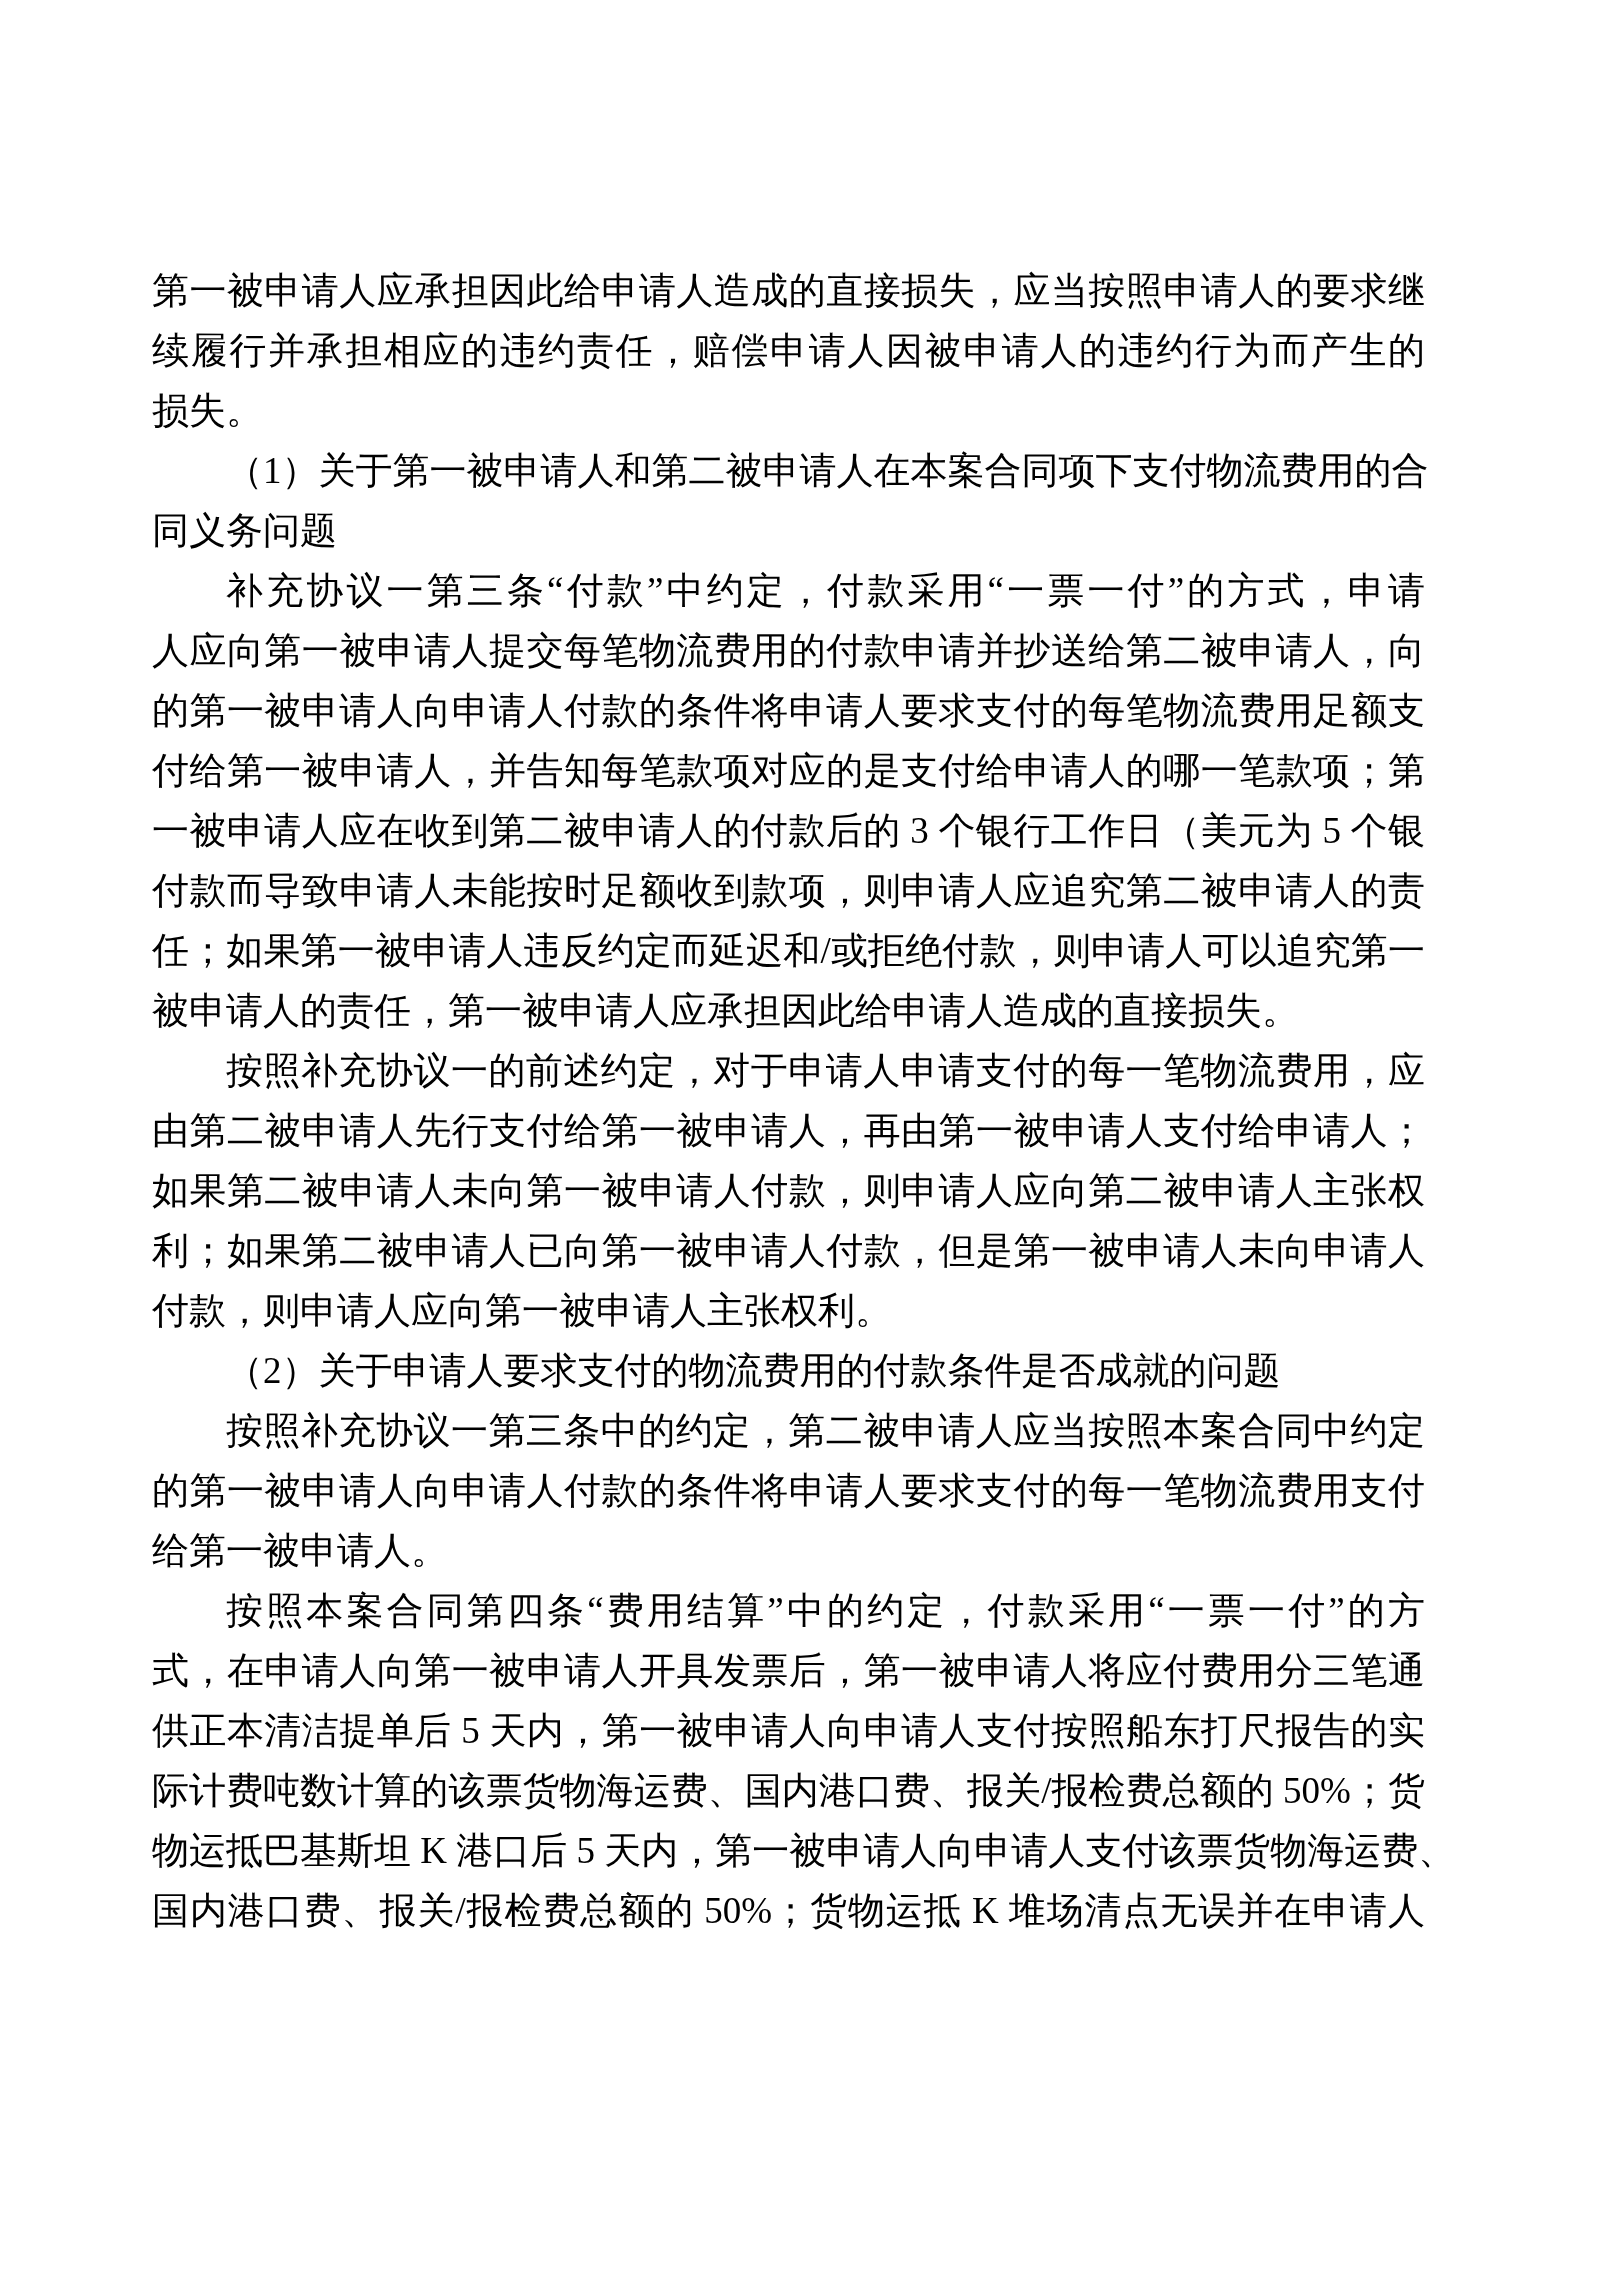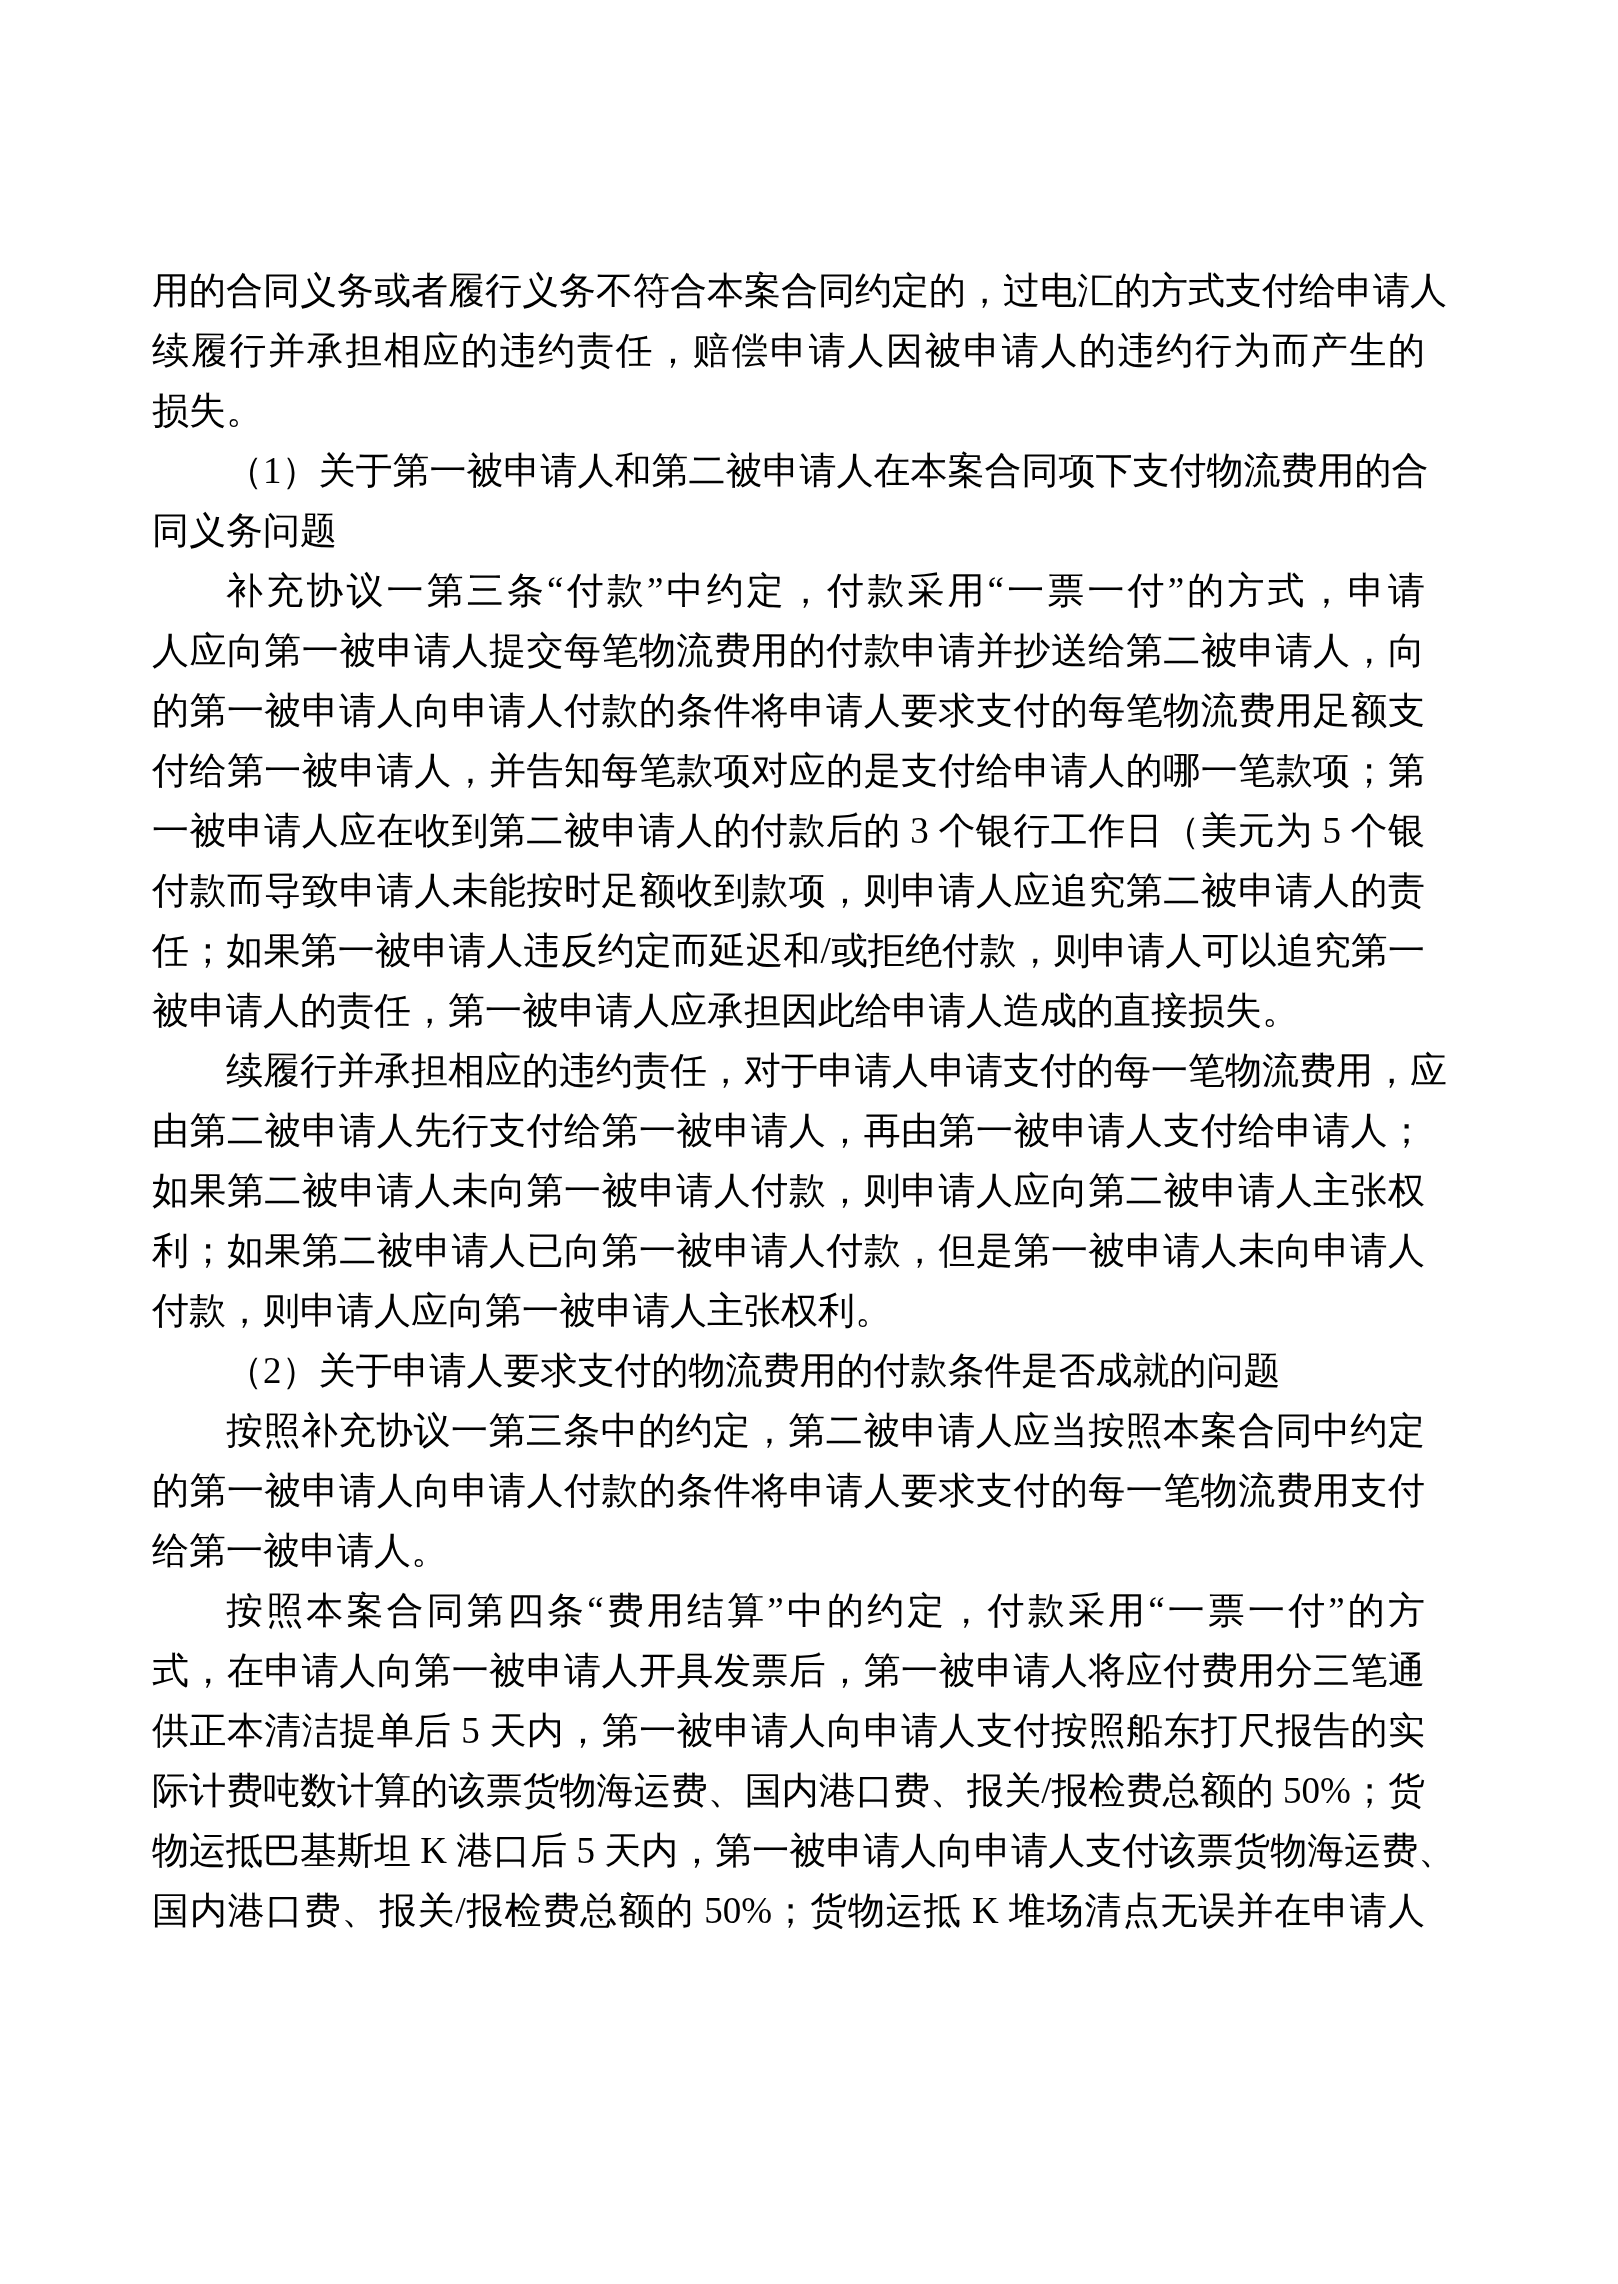--- a/index.html
+++ b/index.html
@@ -42,40 +42,40 @@
   .line.last {
     text-align-last: left; 
   }
 </style>
 </head>
 <body>
 
 <div class="sheet">
   <div class="doc-body" id="doc-body">
       <div class="para">
-        <div class="line">用的合同义务或者履行义务不符合本案合同约定的，过电汇的方式支付给申请人</div>
+        <div class="line">第一被申请人应承担因此给申请人造成的直接损失，应当按照申请人的要求继</div>
         <div class="line">续履行并承担相应的违约责任，赔偿申请人因被申请人的违约行为而产生的</div>
         <div class="line last">损失。</div>
       </div>
       <div class="para">
         <div class="line indent">（1）关于第一被申请人和第二被申请人在本案合同项下支付物流费用的合</div>
         <div class="line last">同义务问题</div>
       </div>
       <div class="para">
         <div class="line indent">补充协议一第三条“付款”中约定，付款采用“一票一付”的方式，申请</div>
         <div class="line">人应向第一被申请人提交每笔物流费用的付款申请并抄送给第二被申请人，向</div>
         <div class="line">的第一被申请人向申请人付款的条件将申请人要求支付的每笔物流费用足额支</div>
         <div class="line">付给第一被申请人，并告知每笔款项对应的是支付给申请人的哪一笔款项；第</div>
         <div class="line">一被申请人应在收到第二被申请人的付款后的 3 个银行工作日（美元为 5 个银</div>
         <div class="line">付款而导致申请人未能按时足额收到款项，则申请人应追究第二被申请人的责</div>
         <div class="line">任；如果第一被申请人违反约定而延迟和/或拒绝付款，则申请人可以追究第一</div>
         <div class="line last">被申请人的责任，第一被申请人应承担因此给申请人造成的直接损失。</div>
       </div>
       <div class="para">
-        <div class="line indent">续履行并承担相应的违约责任，对于申请人申请支付的每一笔物流费用，应</div>
+        <div class="line indent">按照补充协议一的前述约定，对于申请人申请支付的每一笔物流费用，应</div>
         <div class="line">由第二被申请人先行支付给第一被申请人，再由第一被申请人支付给申请人；</div>
         <div class="line">如果第二被申请人未向第一被申请人付款，则申请人应向第二被申请人主张权</div>
         <div class="line">利；如果第二被申请人已向第一被申请人付款，但是第一被申请人未向申请人</div>
         <div class="line last">付款，则申请人应向第一被申请人主张权利。</div>
       </div>
       <div class="para">
         <div class="line indent last">（2）关于申请人要求支付的物流费用的付款条件是否成就的问题</div>
       </div>
       <div class="para">
         <div class="line indent">按照补充协议一第三条中的约定，第二被申请人应当按照本案合同中约定</div>

